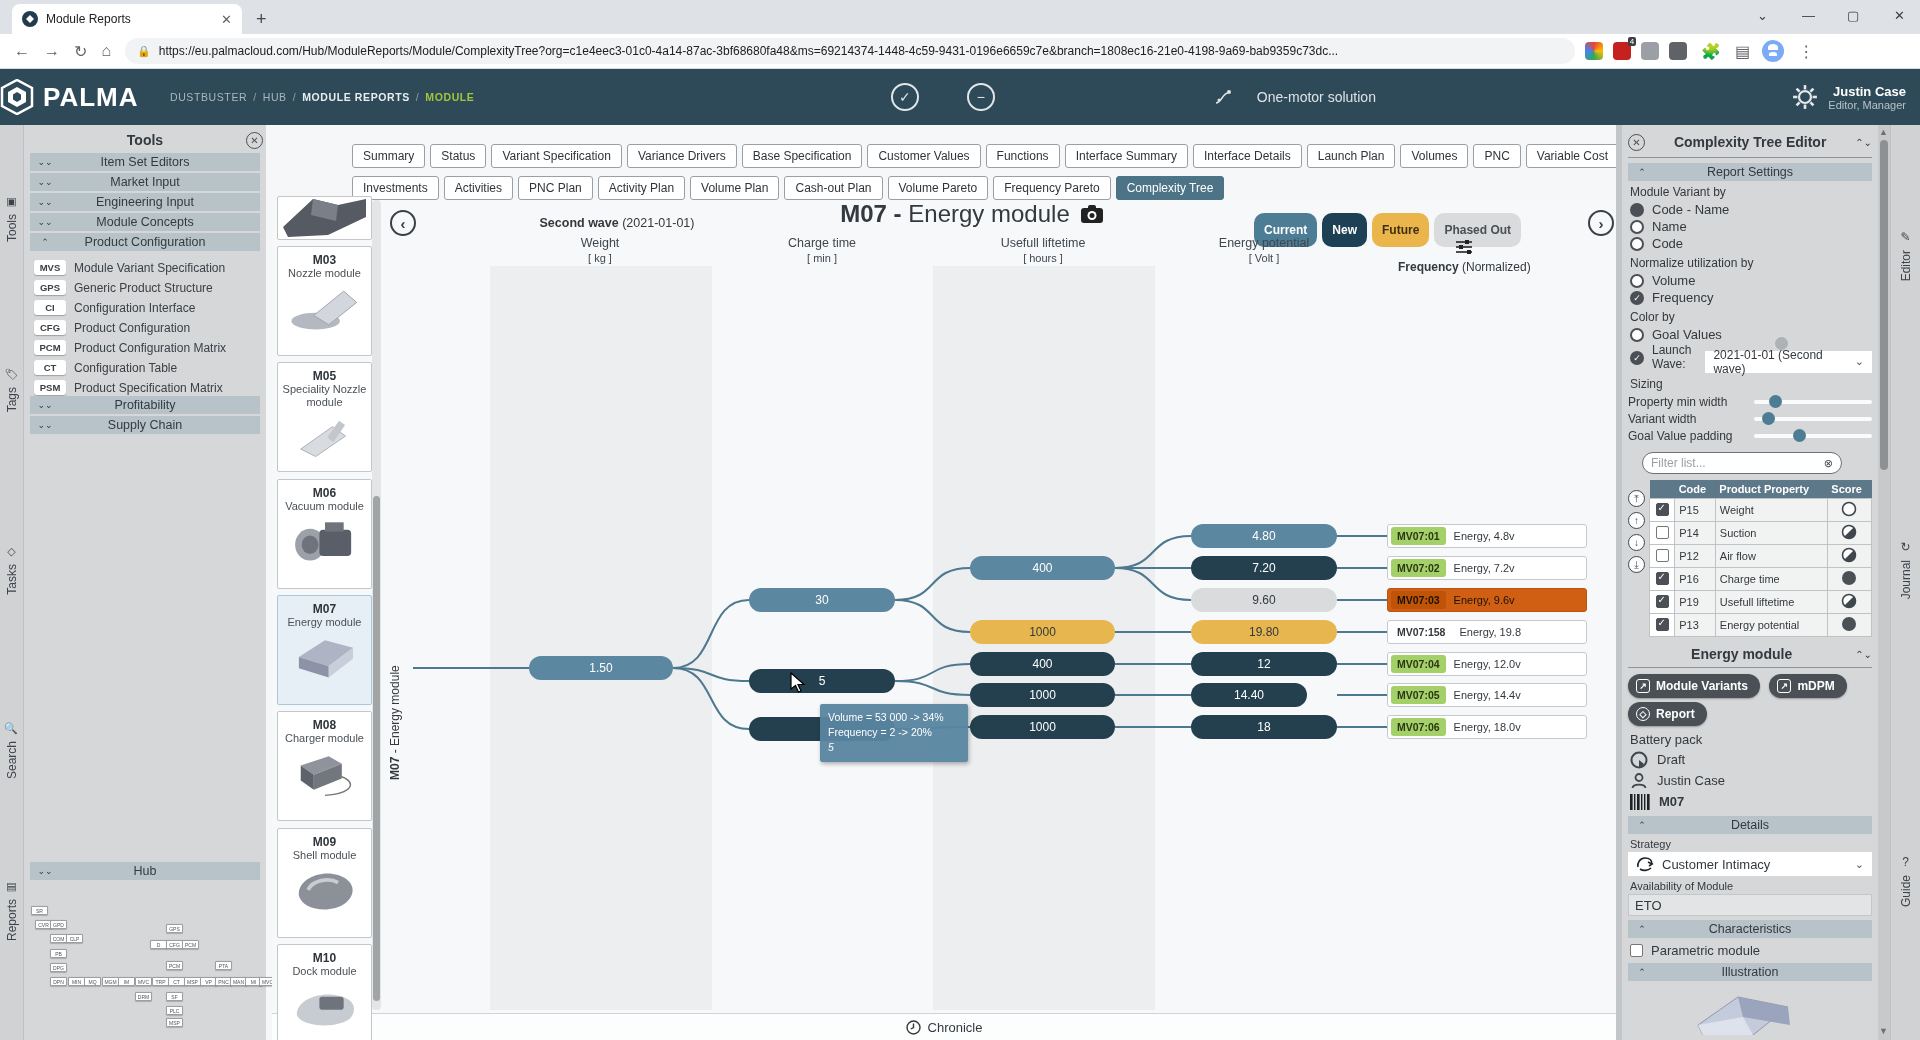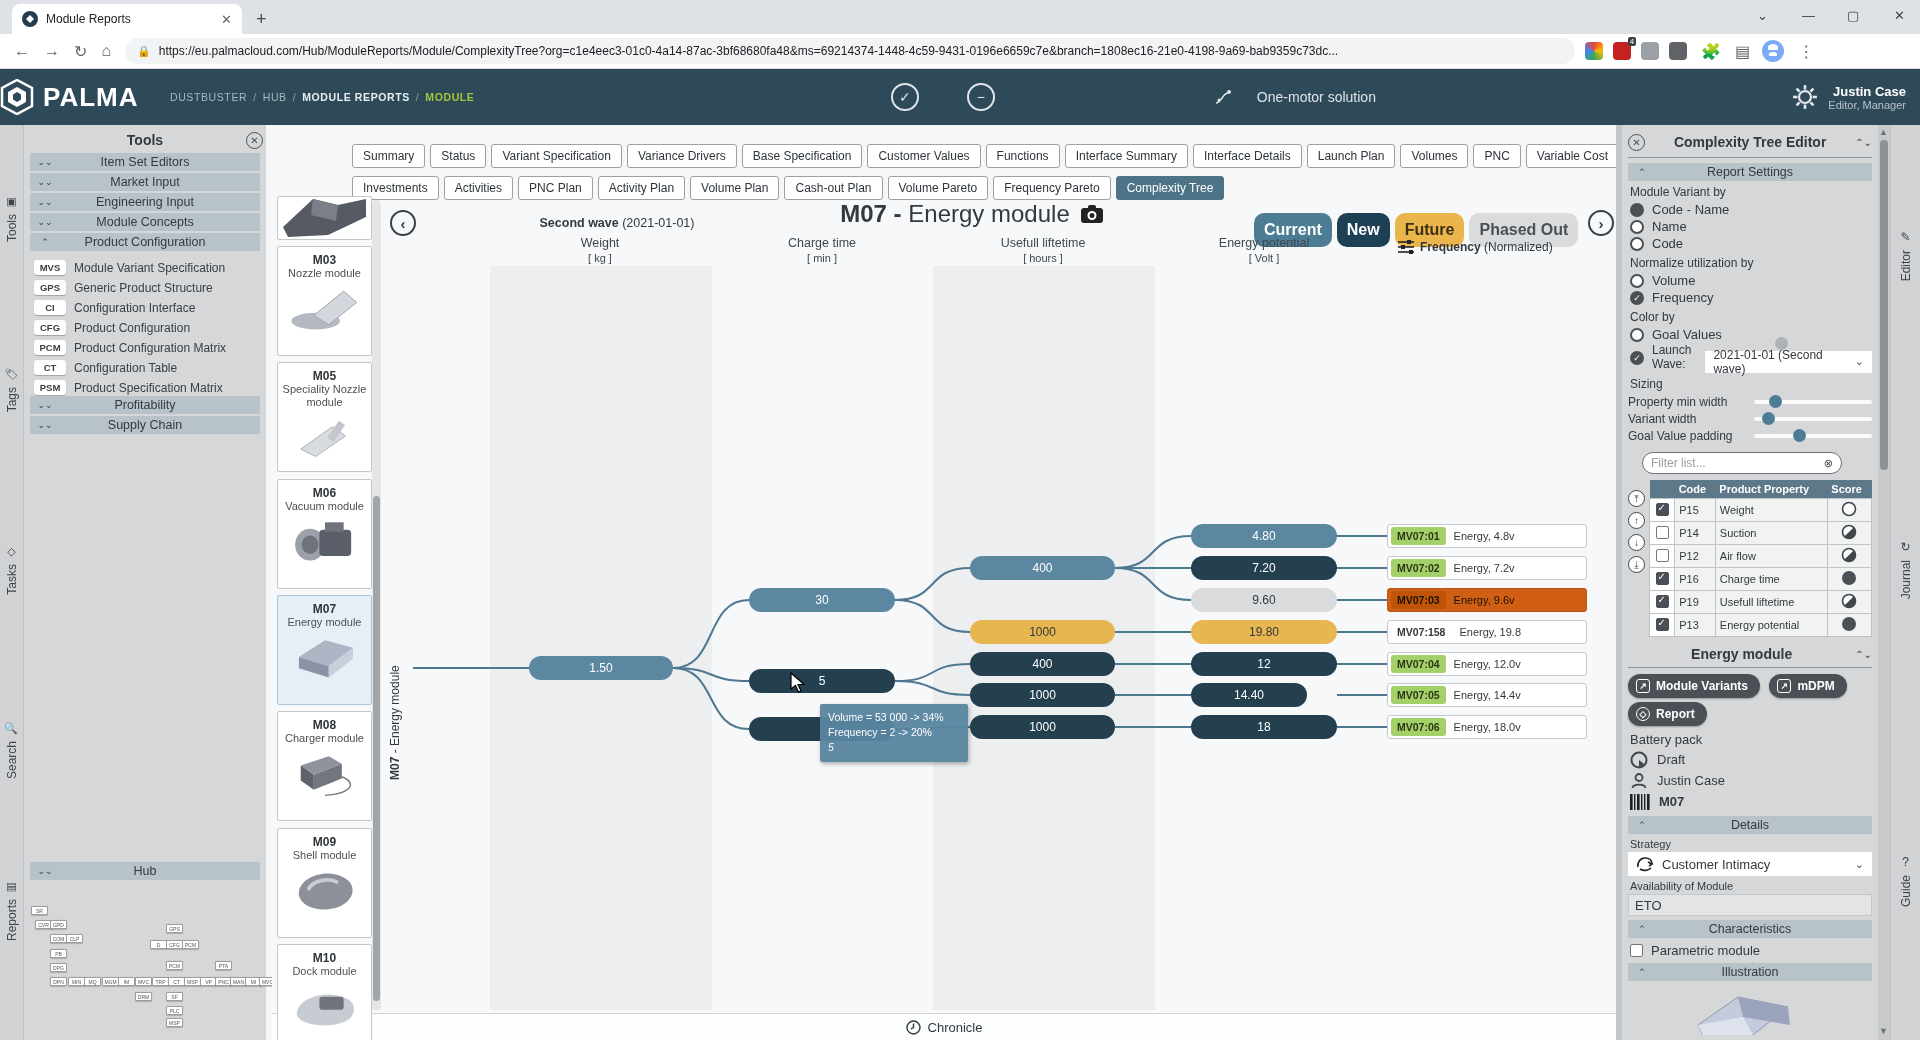--- a/index.html
+++ b/index.html
@@ -64,25 +64,25 @@
   .modcard.sel{background:#e7eff6;border-color:#a9c6da;}
   .stripscroll{left:372px;top:200px;width:9px;height:810px;background:#e4e5e6;border-radius:4px;}
   .stripthumb{left:373px;width:7px;background:#a2a5a8;border-radius:4px;}
   
   #tree-canvas{left:272px;top:200px;width:1344px;height:813px;background:#f7f8f9;}
   .band{position:absolute;top:66px;width:222px;height:744px;background:#eceef0;}
   .circarrow{position:absolute;width:26px;height:26px;border:2px solid #3a4046;border-radius:50%;color:#3a4046;font-size:15px;font-weight:bold;display:flex;align-items:center;justify-content:center;background:transparent;}
   #wave-label{position:absolute;left:180px;top:16px;width:330px;text-align:center;font-size:12.5px;color:#33393e;}
   #tree-title{position:absolute;left:500px;top:0px;width:400px;display:flex;align-items:center;justify-content:center;gap:10px;font-size:24px;color:#33393e;}
   #badges{position:absolute;left:982px;top:13px;display:flex;gap:5px;}
-  .pill{height:34px;border-radius:10px;font-size:16px;font-weight:bold;display:flex;align-items:center;padding:12px 10px;}
+  .pill{height:34px;border-radius:10px;font-size:12px;font-weight:bold;display:flex;align-items:center;padding:12px 10px;}
   .colhead{position:absolute;top:36px;width:160px;text-align:center;color:#3f474d;}
   .colhead .l1{font-size:12.5px;}
   .colhead .l2{font-size:11px;margin-top:2px;}
-  #legend{position:absolute;left:1126px;top:40px;display:flex;align-items:center;gap:6px;font-size:12px;color:#33393e;}
+  #legend{position:absolute;left:1126px;top:40px;display:flex;align-items:center;gap:6px;font-size:12px;color:#33393e;flex-direction:column;}
   .tnode{position:absolute;height:24px;border-radius:12px;font-size:12px;display:flex;align-items:center;justify-content:center;}
   .leafrow{position:absolute;height:24px;width:200px;background:#fff;border:1px solid #c6c9cb;border-radius:3px;display:flex;align-items:center;padding:0 3px;}
   .leafbadge{height:18px;border-radius:3px;padding:0 6px;font-size:10.5px;font-weight:bold;display:flex;align-items:center;color:#2c3514;}
   .leaflab{font-size:11px;color:#33393e;margin-left:8px;white-space:nowrap;}
   .leafrow.orange{background:#d05f14;border-color:#b85510;}
   .leafrow.orange .leafbadge{background:#bf5409;color:#1c1206;}
   .leafrow.orange .leaflab{color:#1c1206;}
   #root-label{position:absolute;left:116px;top:360px;height:220px;writing-mode:vertical-rl;transform:rotate(180deg);font-size:12px;color:#33393e;display:flex;align-items:center;}
   #tooltip{position:absolute;left:548px;top:504px;width:148px;background:rgba(88,133,160,0.95);color:#fff;font-size:10.5px;padding:6px 8px;border-radius:2px;box-shadow:1px 2px 4px rgba(0,0,0,.3);line-height:1.45;}
   #tooltip .it{font-style:italic;}

